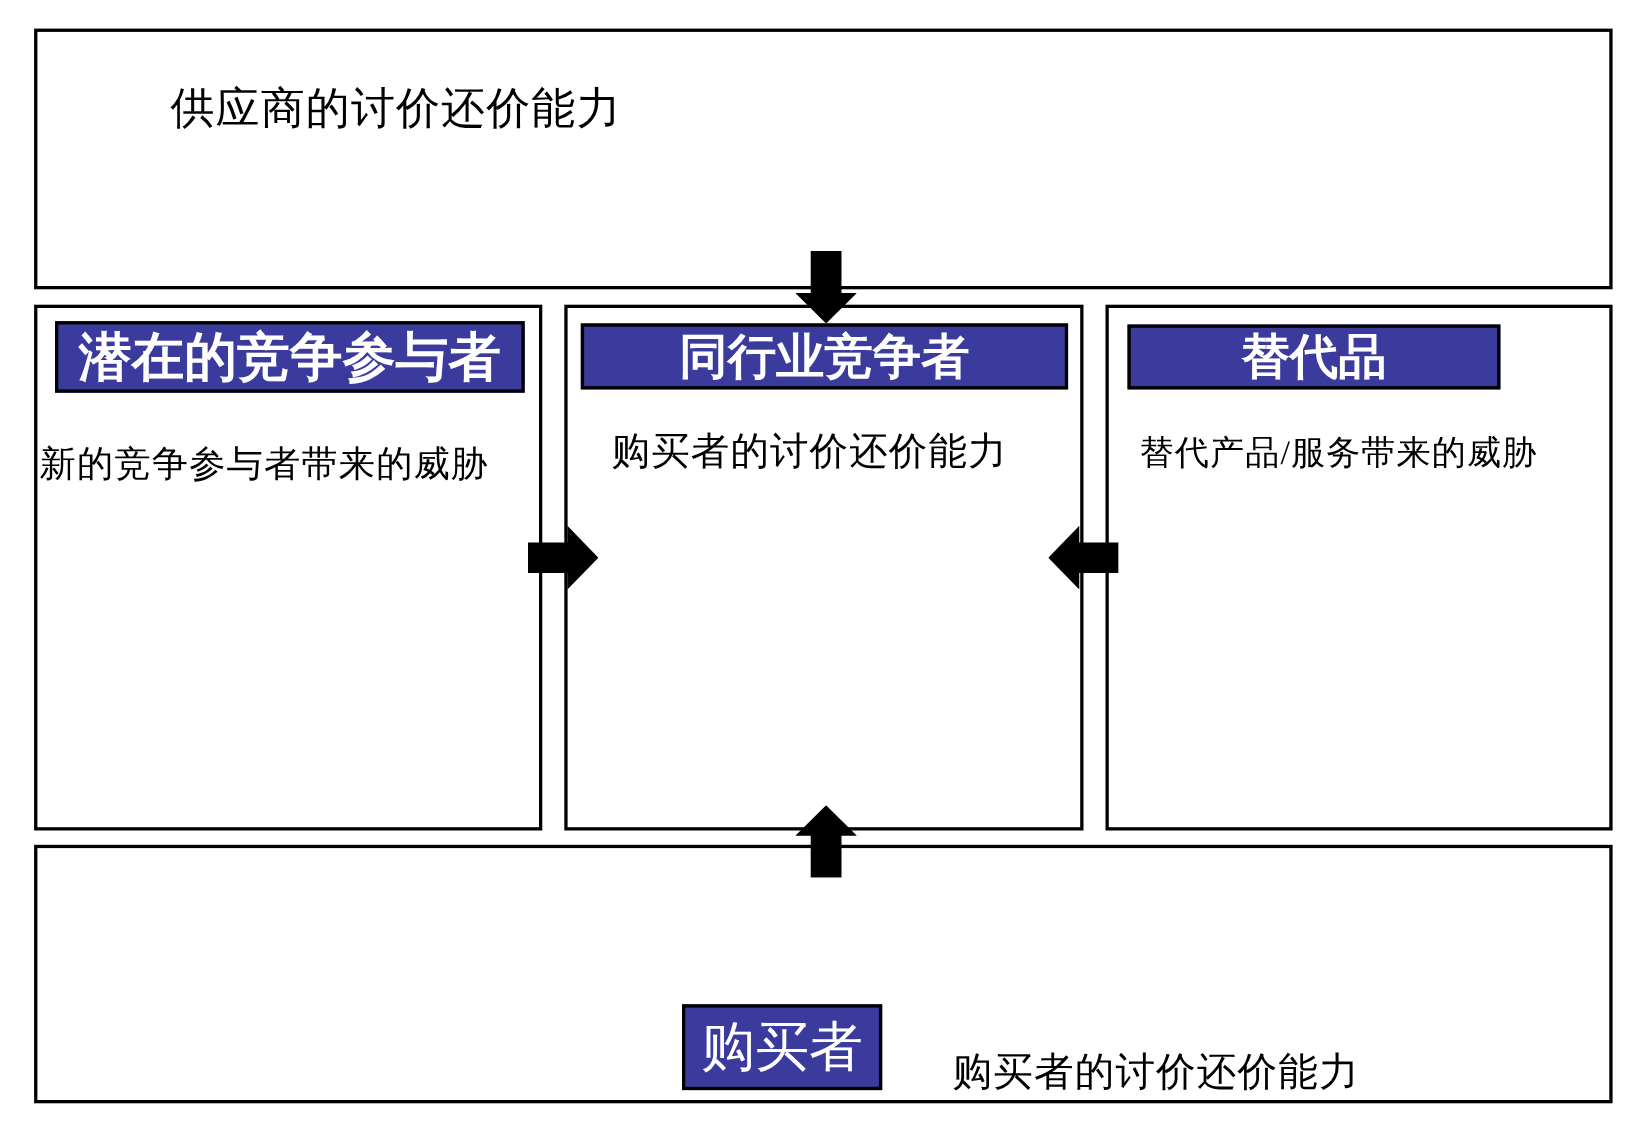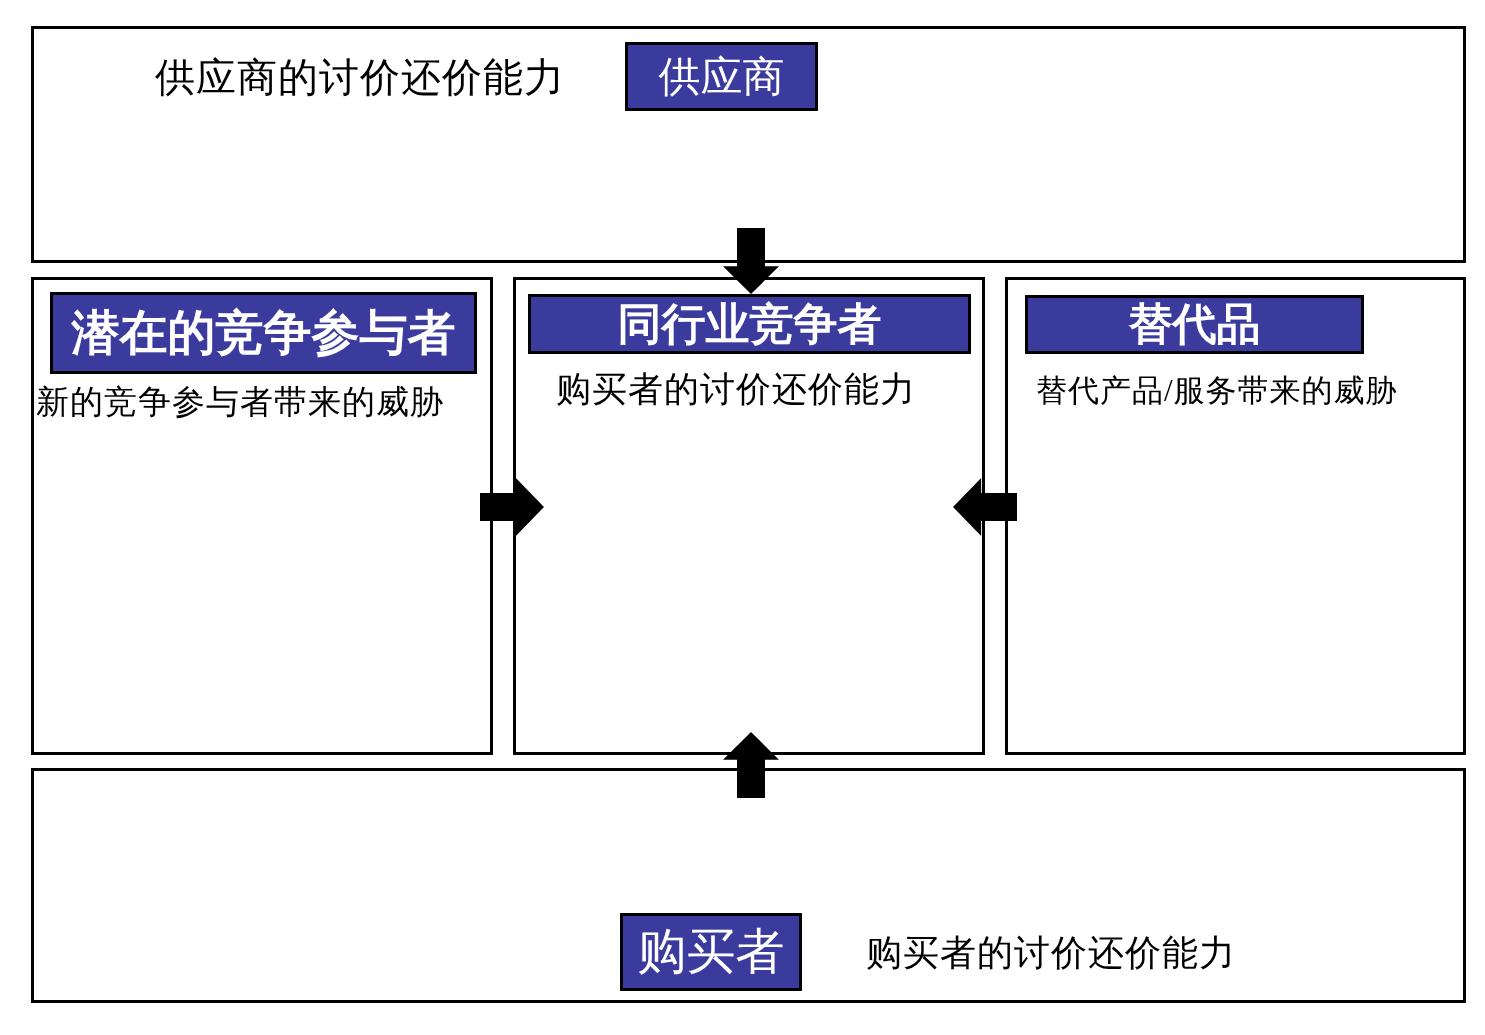--- a/index.html
+++ b/index.html
@@ -31,37 +31,38 @@
     display: flex;
     align-items: center;
     justify-content: center;
     white-space: nowrap;
   }
   .label {
     position: absolute;
     color: #000000;
     white-space: nowrap;
     line-height: 1.1;
+    margin-top: 21px;
   }
   .arrow {
     position: absolute;
     background: var(--arrow, #000);
   }
   .arrow-down  { clip-path: polygon(25% 0, 75% 0, 75% 58%, 100% 58%, 50% 100%, 0 58%, 25% 58%); }
   .arrow-up    { clip-path: polygon(50% 0, 100% 42%, 75% 42%, 75% 100%, 25% 100%, 25% 42%, 0 42%); }
   .arrow-right { clip-path: polygon(0 26%, 56% 26%, 56% 0, 100% 50%, 56% 100%, 56% 74%, 0 74%); }
   .arrow-left  { clip-path: polygon(100% 26%, 44% 26%, 44% 0, 0 50%, 44% 100%, 44% 74%, 100% 74%); }
 
   
   #box-top      { left: 31px;  top: 26px;  width: 1435px; height: 237px; }
   #label-top    { left: 155px; top: 56px;  font-size: 40px; letter-spacing: 1px; }
   #bluebox-supplier { left: 625px; top: 42px;  width: 193px; height: 69px; font-size: 42px; }
 
   #box-left     { left: 31px;  top: 277px; width: 462px; height: 478px; }
-  #header-left  { left: 50px;  top: 292px; width: 427px; height: 82px; font-size: 48px; font-weight: bold; }
+  #header-left  { left: 50px;  top: 292px; width: 427px; height: 65px; font-size: 48px; font-weight: bold; }
   #caption-left { left: 36px;  top: 384px; font-size: 33px; letter-spacing: 1px; }
 
   #box-center     { left: 513px; top: 277px; width: 472px; height: 478px; }
   #header-center  { left: 528px; top: 294px; width: 443px; height: 60px; font-size: 44px; font-weight: bold; }
   #caption-center { left: 556px; top: 371px; font-size: 35px; letter-spacing: 1px; }
 
   #box-right     { left: 1005px; top: 277px; width: 461px; height: 478px; }
   #header-right  { left: 1025px; top: 295px; width: 339px; height: 59px; font-size: 44px; font-weight: bold; }
   #caption-right { left: 1036px; top: 374px; font-size: 31px; letter-spacing: 1px; }
 
@@ -74,21 +75,20 @@
   #arrow-left  { left: 953px; top: 478px; width: 64px; height: 58px; }
   #arrow-up    { left: 723px; top: 732px; width: 56px; height: 66px; }
 </style>
 </head>
 <body>
 
 <div id="stage" style="--header-bg: #3B3B9E; --header-text: #FFFFFF; --border: #000000; --arrow: #000000;">
 
   <div class="frame" id="box-top"></div>
   <div class="label" id="label-top">供应商的讨价还价能力</div>
-  <div class="bluebox" id="bluebox-supplier">供应商</div>
 
   <div class="frame" id="box-left"></div>
   <div class="bluebox" id="header-left">潜在的竞争参与者</div>
   <div class="label" id="caption-left">新的竞争参与者带来的威胁</div>
 
   <div class="frame" id="box-center"></div>
   <div class="bluebox" id="header-center">同行业竞争者</div>
   <div class="label" id="caption-center">购买者的讨价还价能力</div>
 
   <div class="frame" id="box-right"></div>

